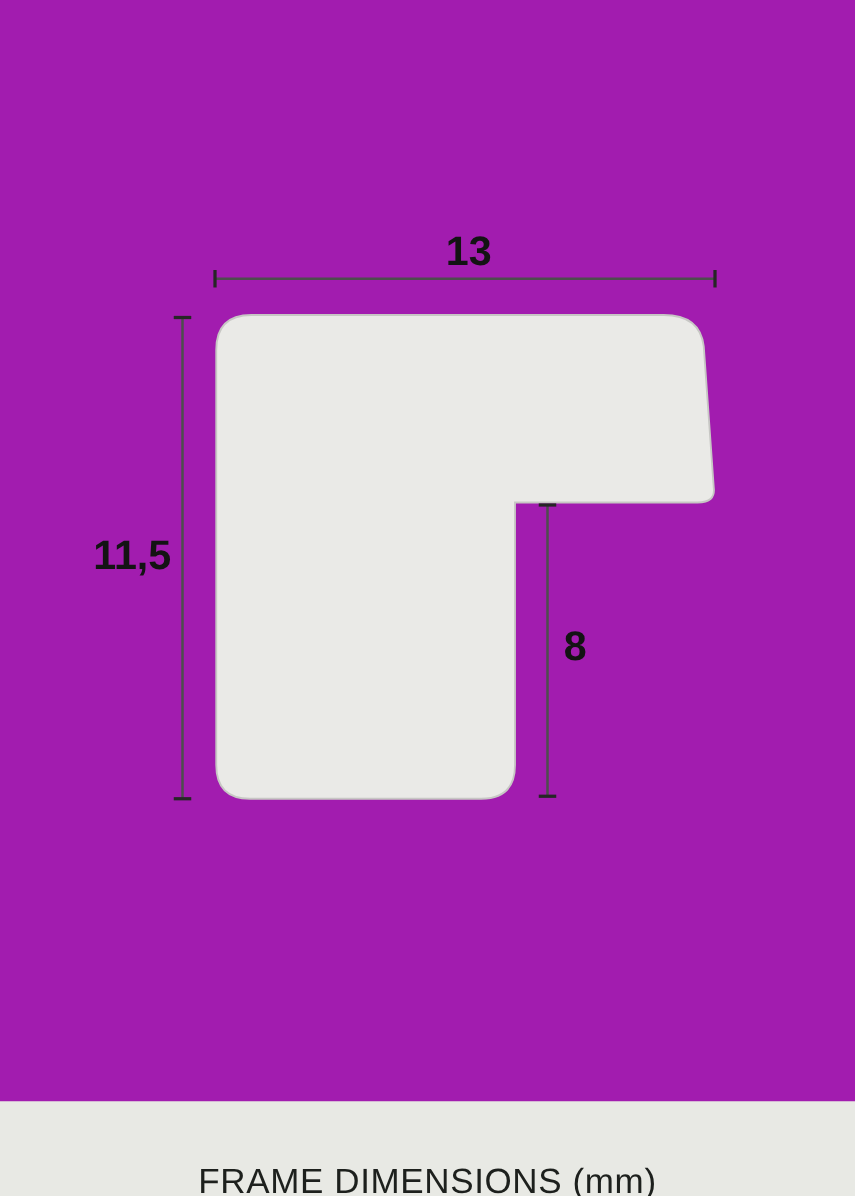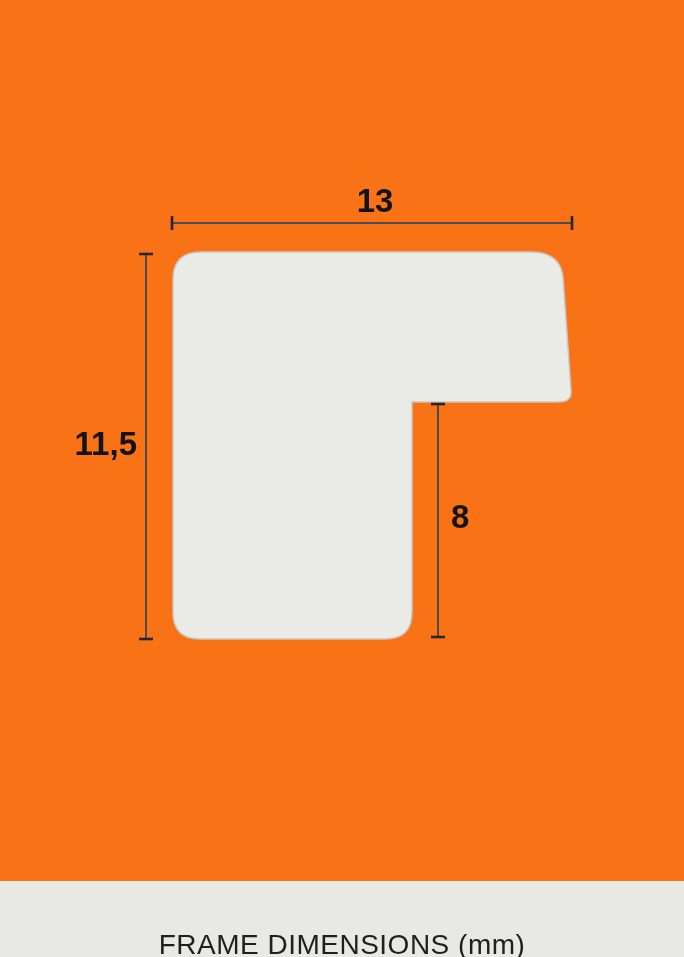--- a/index.html
+++ b/index.html
@@ -5,21 +5,21 @@
   html, body {
     margin: 0;
     padding: 0;
     background: #ffffff;
     font-family: "Liberation Sans", sans-serif;
   }
   .page {
     position: relative;
     width: 684px;
     height: 957px;
-    background: #f97316;
+    background: #a21caf;
     overflow: hidden;
   }
   .diagram {
     position: absolute;
     top: 0;
     left: 0;
     width: 684px;
     height: 881px;
     display: block;
   }

